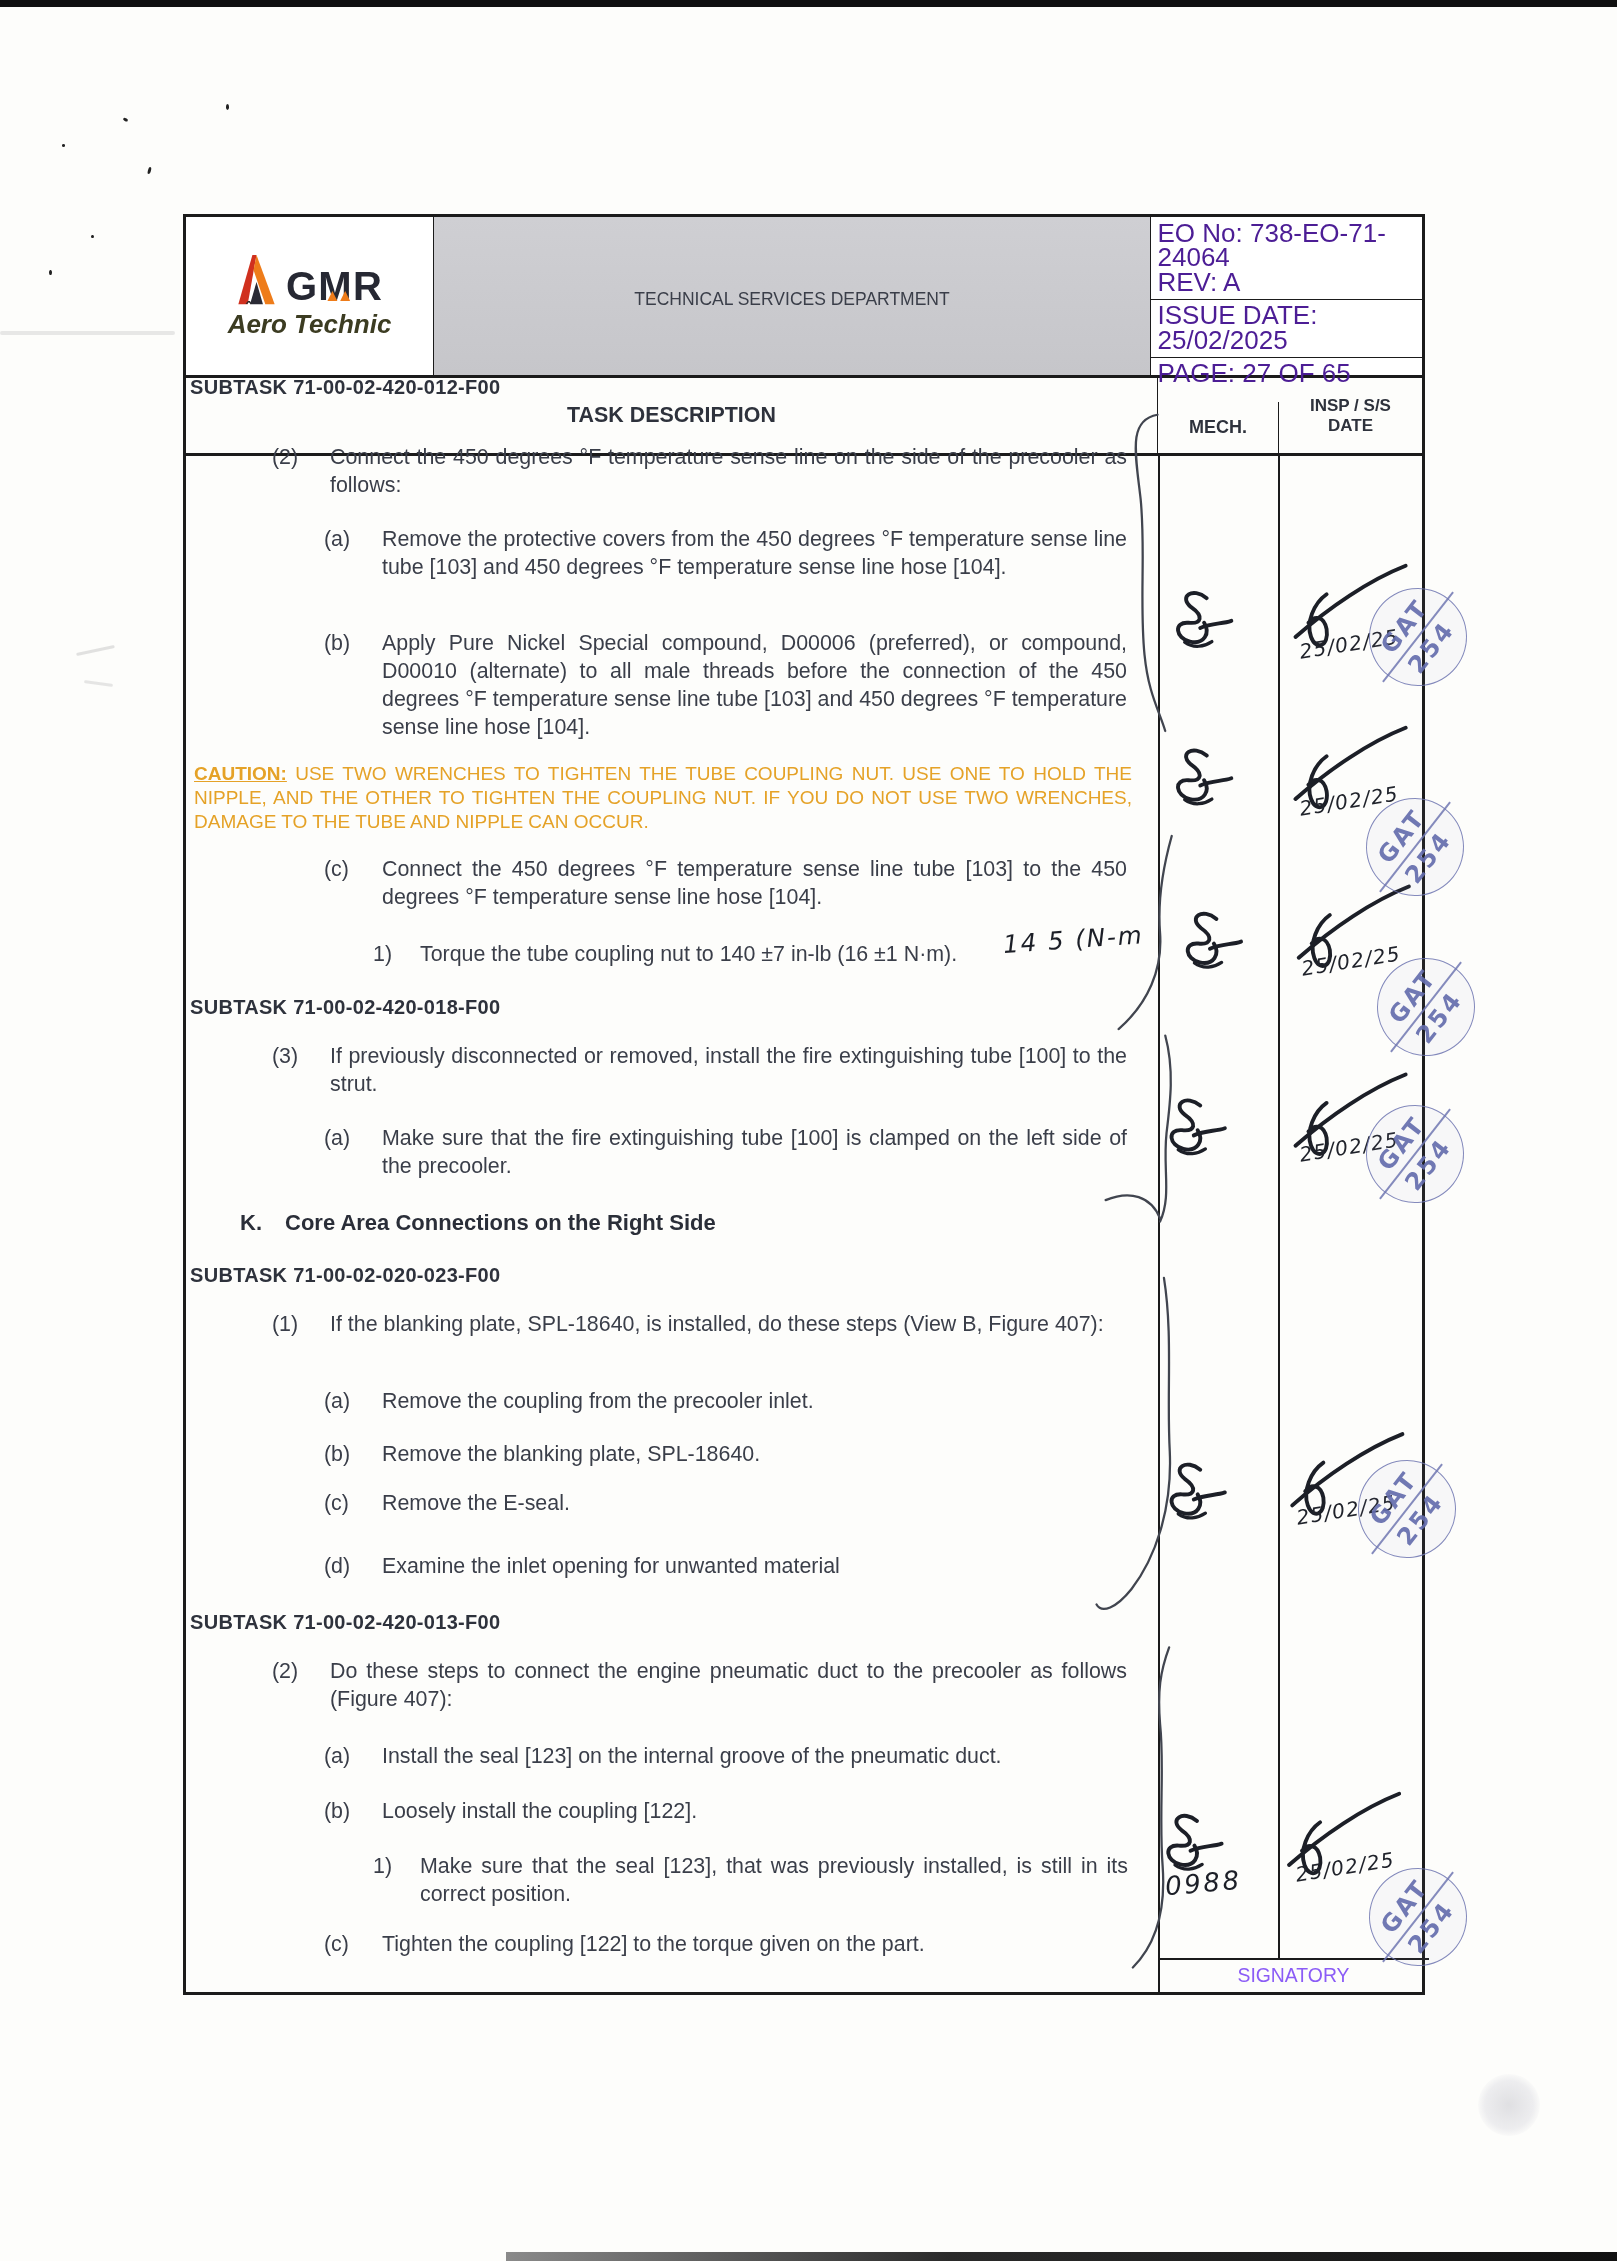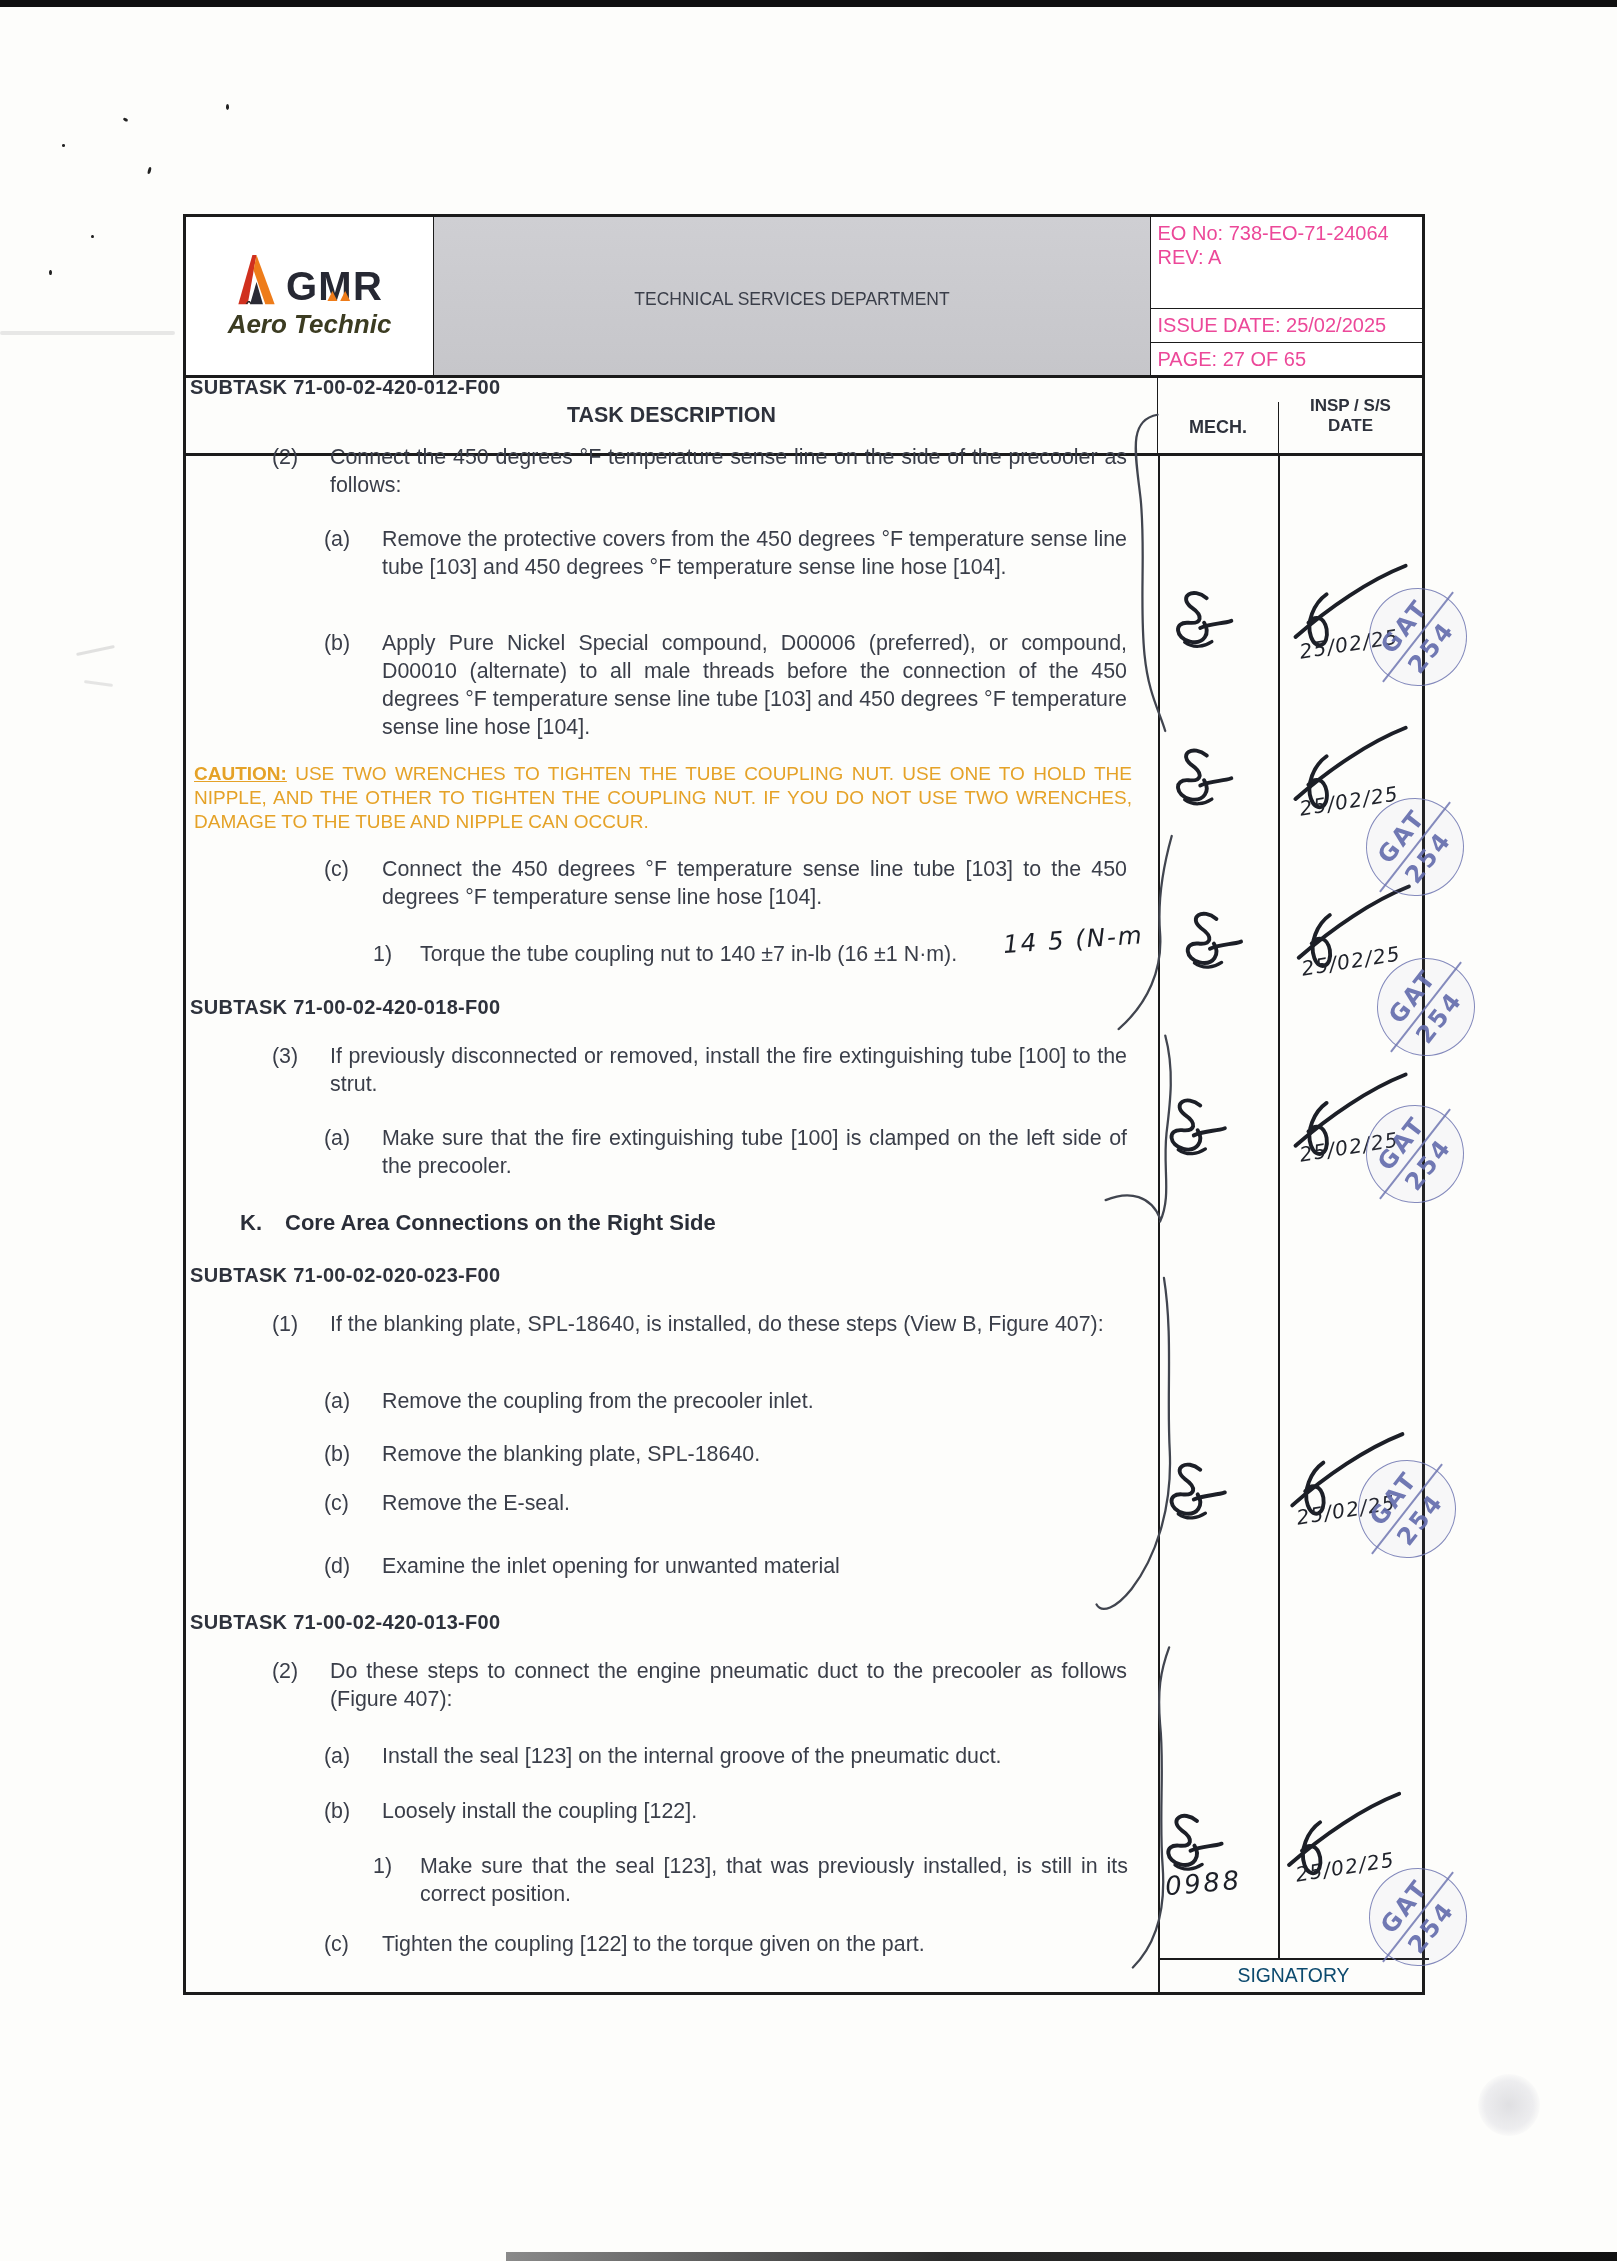--- a/index.html
+++ b/index.html
@@ -16,21 +16,21 @@
 
   
   .doc-table{position:absolute;left:183px;top:214px;width:1242px;height:1781px;
         border:3.2px solid #1b1b1b;box-sizing:border-box;}
   .hdr-band{position:absolute;left:0;top:0;width:100%;height:161px;border-bottom:3.2px solid #1b1b1b;box-sizing:border-box;display:flex;}
   .logo-cell{width:248px;border-right:1.9px solid #1b1b1b;box-sizing:border-box;background:#fff;
         display:flex;flex-direction:column;align-items:center;justify-content:center;}
   .title-cell{width:476px;flex:1;background:linear-gradient(#cfcfd3,#c6c6ca);display:flex;flex-direction:column;
         align-items:center;justify-content:center;border-right:1.9px solid #1b1b1b;box-sizing:border-box;}
   .info-cell{width:271px;display:flex;flex-direction:column;box-sizing:border-box;background:#fff;}
-  .info-row{padding:3.9px 6.5px;font-size:20px;line-height:24.6px;color:#ec4899;box-sizing:border-box;}
+  .info-row{padding:3.9px 6.5px;font-size:26px;line-height:24.6px;color:#4c1d95;box-sizing:border-box;}
   .info-row.b{border-bottom:1.9px solid #1b1b1b;}
   .info-row.grow{flex:1;}
   .doc-title{font-size:36px;letter-spacing:1.3px;color:#2b2f3a;font-weight:400;}
   .doc-subtitle{font-size:17.5px;margin-top:6.5px;color:#3a3e49;text-align:right;}
   .logo-top{display:flex;align-items:flex-end;gap:9px;}
   .gmr-word{font-size:40px;font-weight:bold;color:#262833;letter-spacing:1.3px;position:relative;line-height:39px;}
   .gmr-accent{position:absolute;left:38px;top:9px;font-size:17px;color:#ee7c1a;letter-spacing:-3.9px;}
   .logo-sub{font-size:26px;font-weight:bold;font-style:italic;color:#3c3c22;margin-top:3.9px;position:relative;}
   .logo-caret{position:absolute;left:18px;top:-10.4px;font-size:17px;color:#2b2b2b;font-style:normal;}
 
@@ -38,21 +38,21 @@
   .task-hd{width:972px;border-right:1.9px solid #1b1b1b;box-sizing:border-box;display:flex;align-items:center;justify-content:center;
         font-weight:bold;font-size:21.4px;color:#2e323c;}
   .mech-hd{width:121px;border-right:1.9px solid #1b1b1b;box-sizing:border-box;display:flex;align-items:center;justify-content:center;
         font-weight:bold;font-size:18px;color:#2e323c;margin-top:24px;}
   .insp-hd{flex:1;display:flex;flex-direction:column;align-items:center;justify-content:center;
         font-weight:bold;font-size:17px;line-height:20px;color:#2e323c;}
   .vline{position:absolute;top:239px;width:1.9px;background:#1b1b1b;}
   .vline.v1{left:972px;height:1539px;}
   .vline.v2{left:1092px;height:1503px;}
   .sig-row-line{position:absolute;left:972px;top:1741px;width:271px;height:1.9px;background:#1b1b1b;}
-  .signatory{position:absolute;left:972px;top:1747px;width:271px;text-align:center;font-size:19.4px;color:#0c4a6e;}
+  .signatory{position:absolute;left:972px;top:1747px;width:271px;text-align:center;font-size:19.4px;color:#8b5cf6;}
 
   
   .item{position:absolute;display:flex;}
   .item .lbl{flex:none;font-size:21.4px;line-height:28px;}
   .item .txt{margin:0;font-size:21.4px;line-height:28px;text-align:justify;}
   .item .txt.last{text-align:left;}
   .subtask{font-weight:bold;font-size:20px;letter-spacing:0.3px;color:#2e323c;}
   .it-num{left:272px;}   .it-num .lbl{width:58px;}   .it-num .txt{width:797px;}
   .it-alpha{left:324px;} .it-alpha .lbl{width:58px;} .it-alpha .txt{width:745px;}
   .it-sub{left:373px;}   .it-sub .lbl{width:47px;}   .it-sub .txt{width:708px;}

